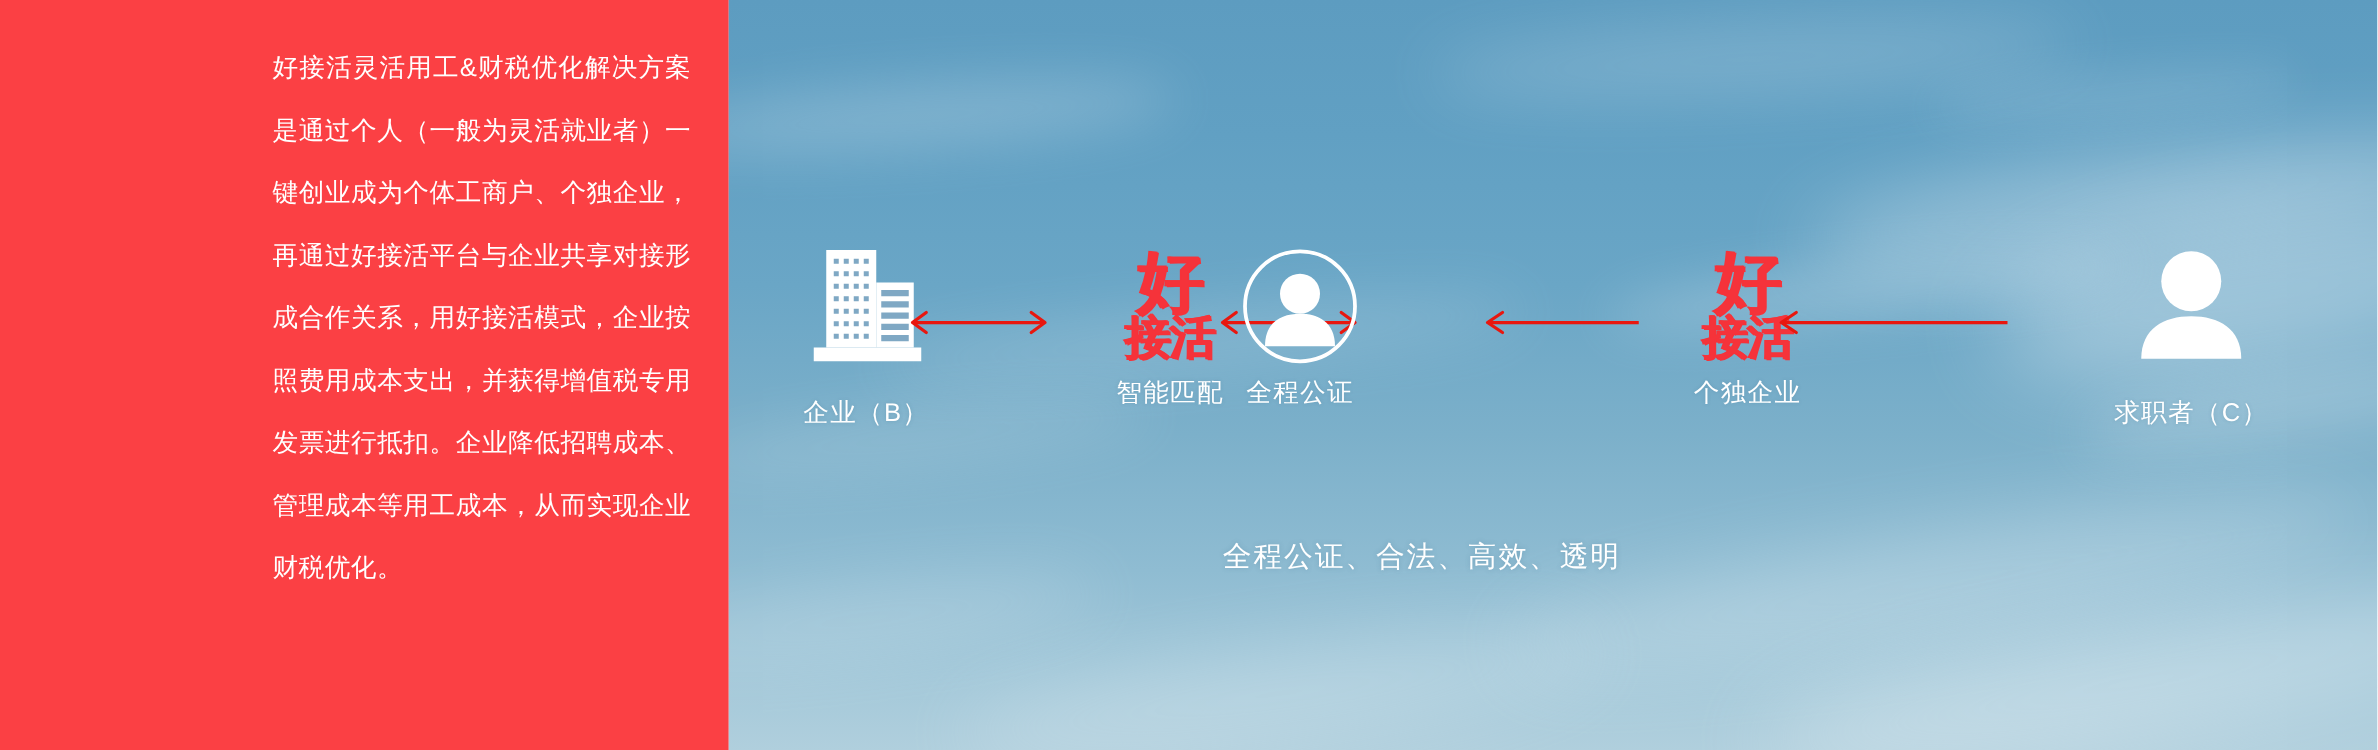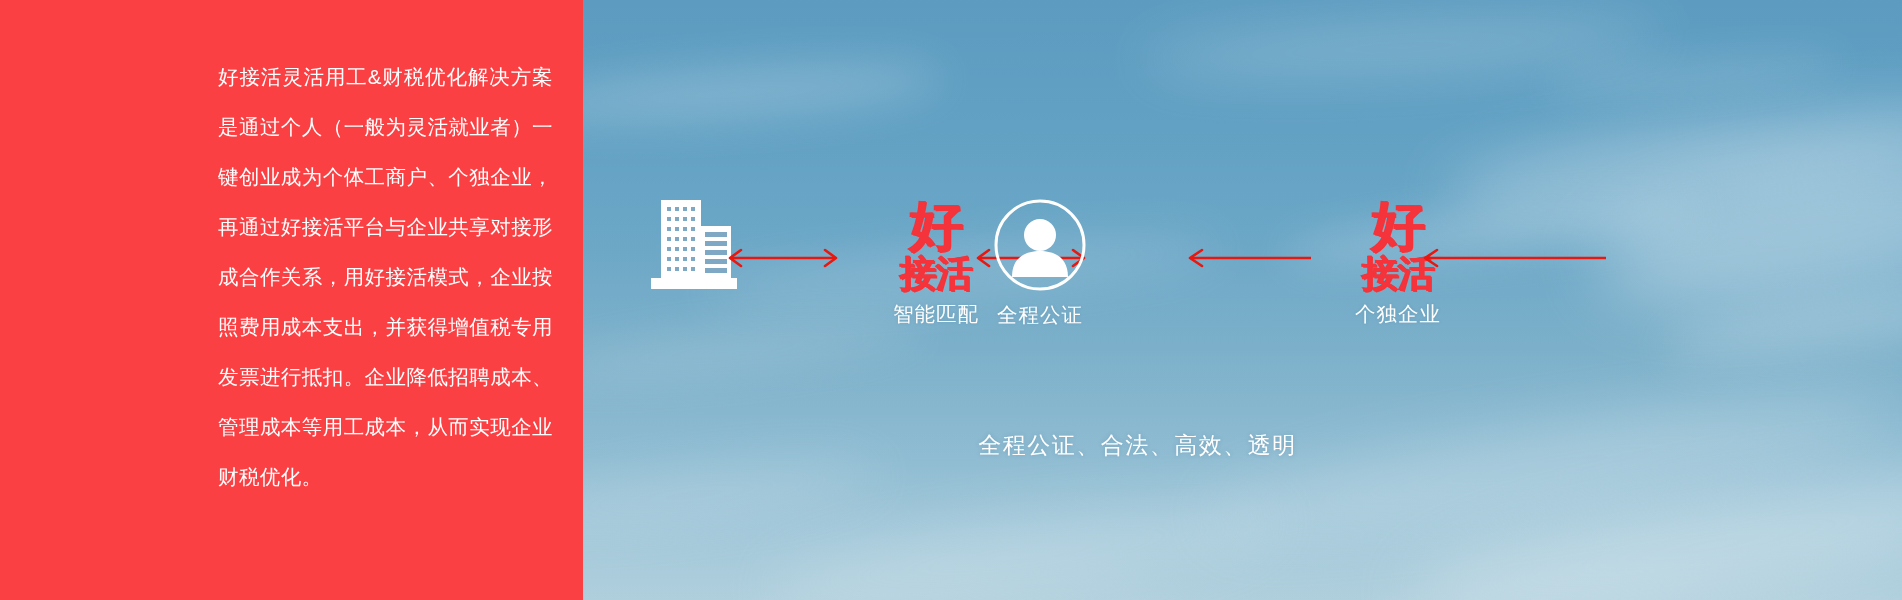--- a/index.html
+++ b/index.html
@@ -23,21 +23,21 @@
     position: absolute;
     left: 0; top: 0;
     width: 583px;
     height: 600px;
     background: #fb4044;
     overflow: hidden;
   }
   #left-paragraph {
     position: absolute;
     left: 218px;
-    top: 52px;
+    top: 30px;
     width: 335px;
     color: #ffffff;
     font-size: 20.5px;
     line-height: 50px;
     letter-spacing: 0.4px;
     text-align: justify;
     text-align-last: left;
     font-weight: 400;
   }
 
@@ -105,21 +105,21 @@
     color: #f5333a;
     font-family: "DejaVu Sans", sans-serif;
     text-shadow: 1px 1px 0 #f5333a, -1px 0 0 #f5333a;
   }
   .logo-bottom {
     font-size: 37px;
     font-weight: 700;
     letter-spacing: -1px;
     margin-top: 2px;
     color: #f5333a;
-    font-family: Liberation Sans, sans-serif;
+    font-family: Liberation Mono, monospace;
     text-shadow: 1px 1px 0 #f5333a, -1px 0 0 #f5333a;
   }
   .logo-caption {
     color: #ffffff;
     font-size: 20.5px;
     letter-spacing: 1px;
     text-shadow: 0 0 3px rgba(60,110,140,0.25);
   }
 
   .arrow {
@@ -212,20 +212,21 @@
 
             <g fill="#7fa8c4">
               <rect x="60" y="36" width="22" height="5"></rect>
               <rect x="60" y="45" width="22" height="5"></rect>
               <rect x="60" y="54" width="22" height="5"></rect>
               <rect x="60" y="63" width="22" height="5"></rect>
               <rect x="60" y="72" width="22" height="5"></rect>
             </g>
           </svg>
         </div>
+        <div class="node-label">企业（B）</div>
       </div>
 
       <div class="arrow" style="left:140px; top:245px; width:120px;">
         <svg width="120" height="26" viewBox="0 0 120 26">
           <line x1="8" y1="13" x2="112" y2="13" stroke="#e8170f" stroke-width="2.6"></line>
           <polyline points="18,5 7,13 18,21" fill="none" stroke="#e8170f" stroke-width="2.6" stroke-linecap="round" stroke-linejoin="round"></polyline>
           <polyline points="102,5 113,13 102,21" fill="none" stroke="#e8170f" stroke-width="2.6" stroke-linecap="round" stroke-linejoin="round"></polyline>
         </svg>
       </div>
 
@@ -271,18 +272,27 @@
         <div class="logo-caption">个独企业</div>
       </div>
 
       <div class="arrow" style="left:835px; top:245px; width:190px;">
         <svg width="190" height="26" viewBox="0 0 190 26">
           <line x1="8" y1="13" x2="188" y2="13" stroke="#e8170f" stroke-width="2.6"></line>
           <polyline points="19,5 7,13 19,21" fill="none" stroke="#e8170f" stroke-width="2.6" stroke-linecap="round" stroke-linejoin="round"></polyline>
         </svg>
       </div>
 
+      <div class="node" style="left:1020px; top:190px; width:300px;">
+        <div class="node-art">
+          <svg width="88" height="92" viewBox="0 0 88 92">
+            <circle cx="44" cy="26" r="24" fill="#ffffff"></circle>
+            <path d="M4 88 C4 64 22 54 44 54 C66 54 84 64 84 88 Z" fill="#ffffff"></path>
+          </svg>
+        </div>
+        <div class="node-label">求职者（C）</div>
+      </div>
 
       <div id="bottom-caption">全程公证、合法、高效、透明</div>
 
     </div>
   </div>
 </div>
 
 </body></html>

